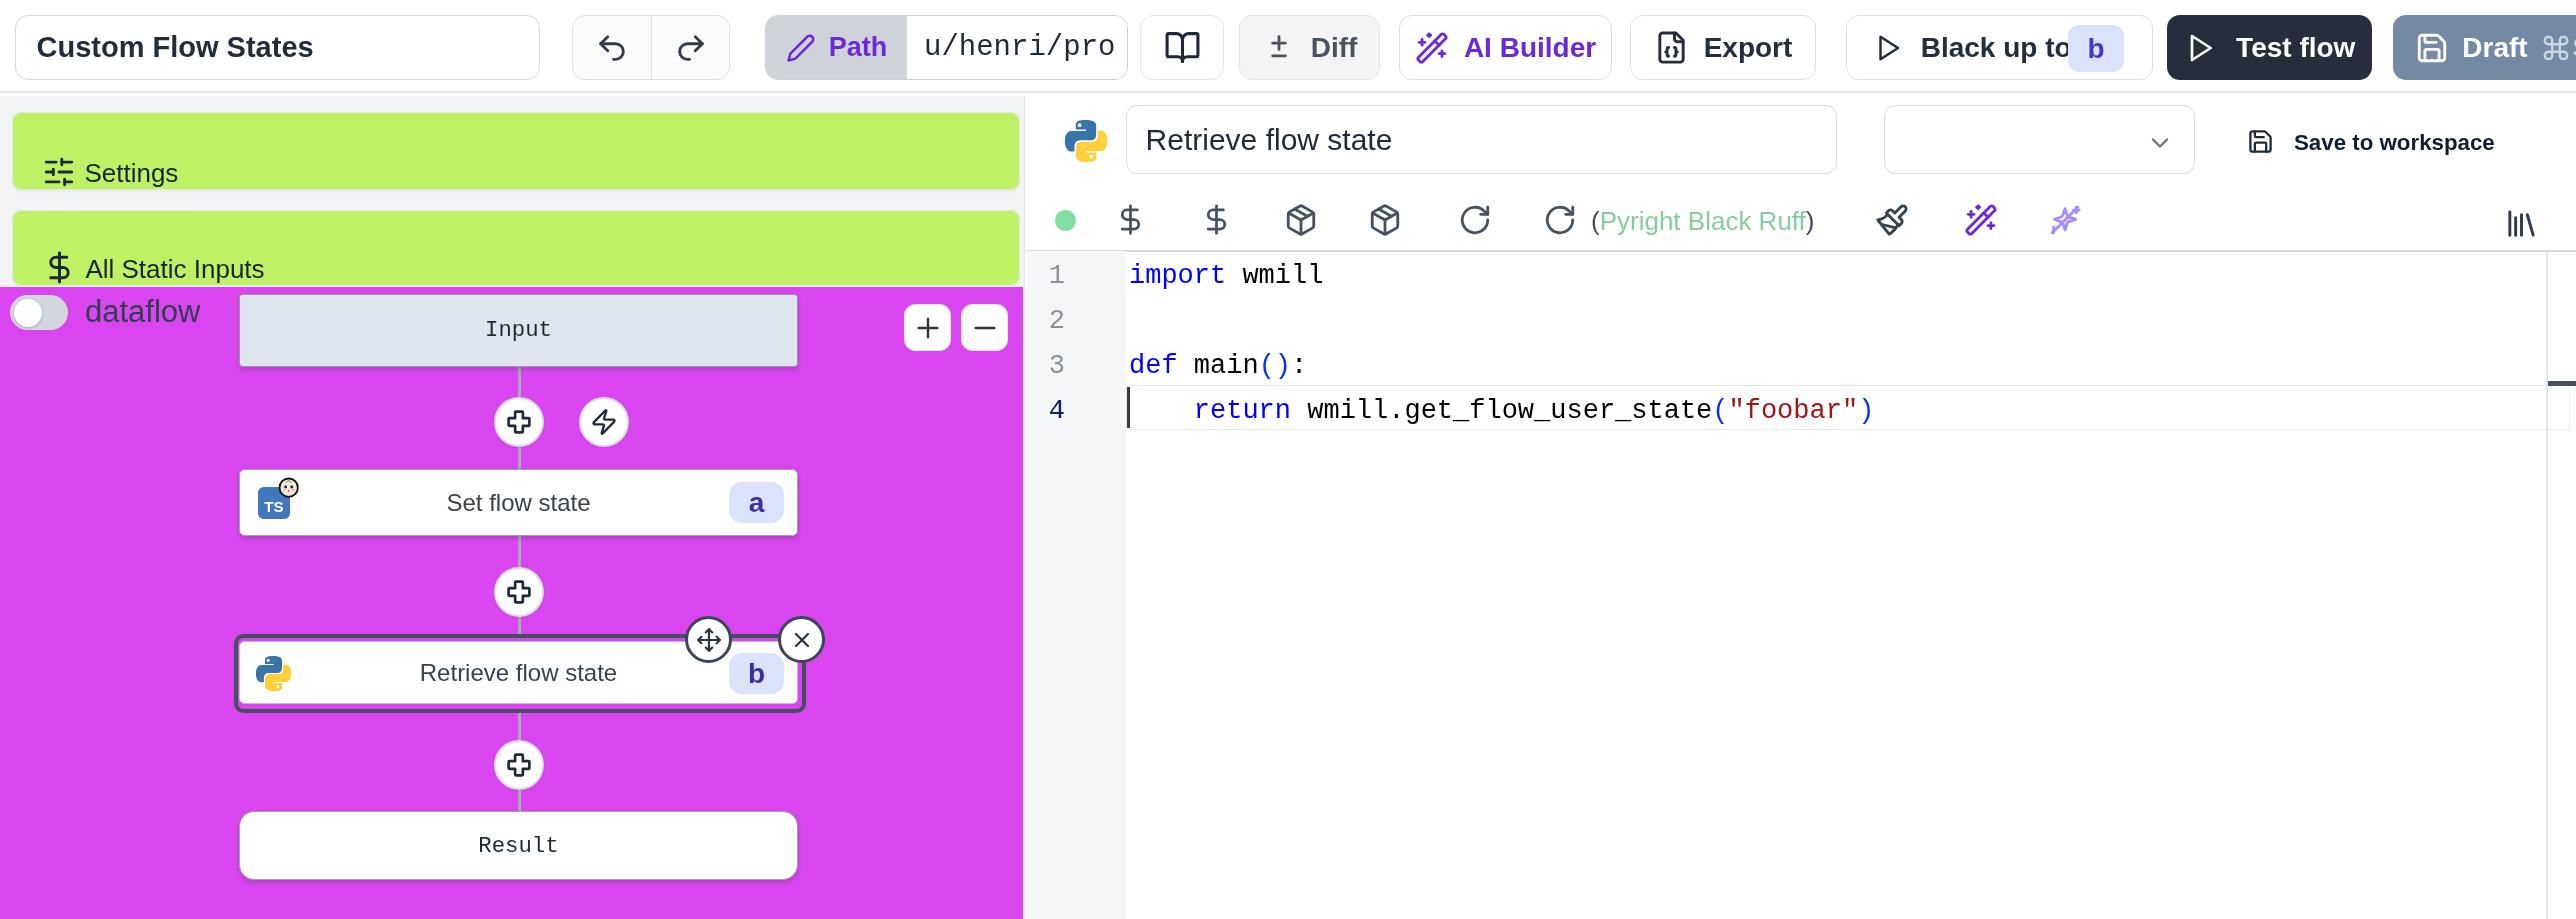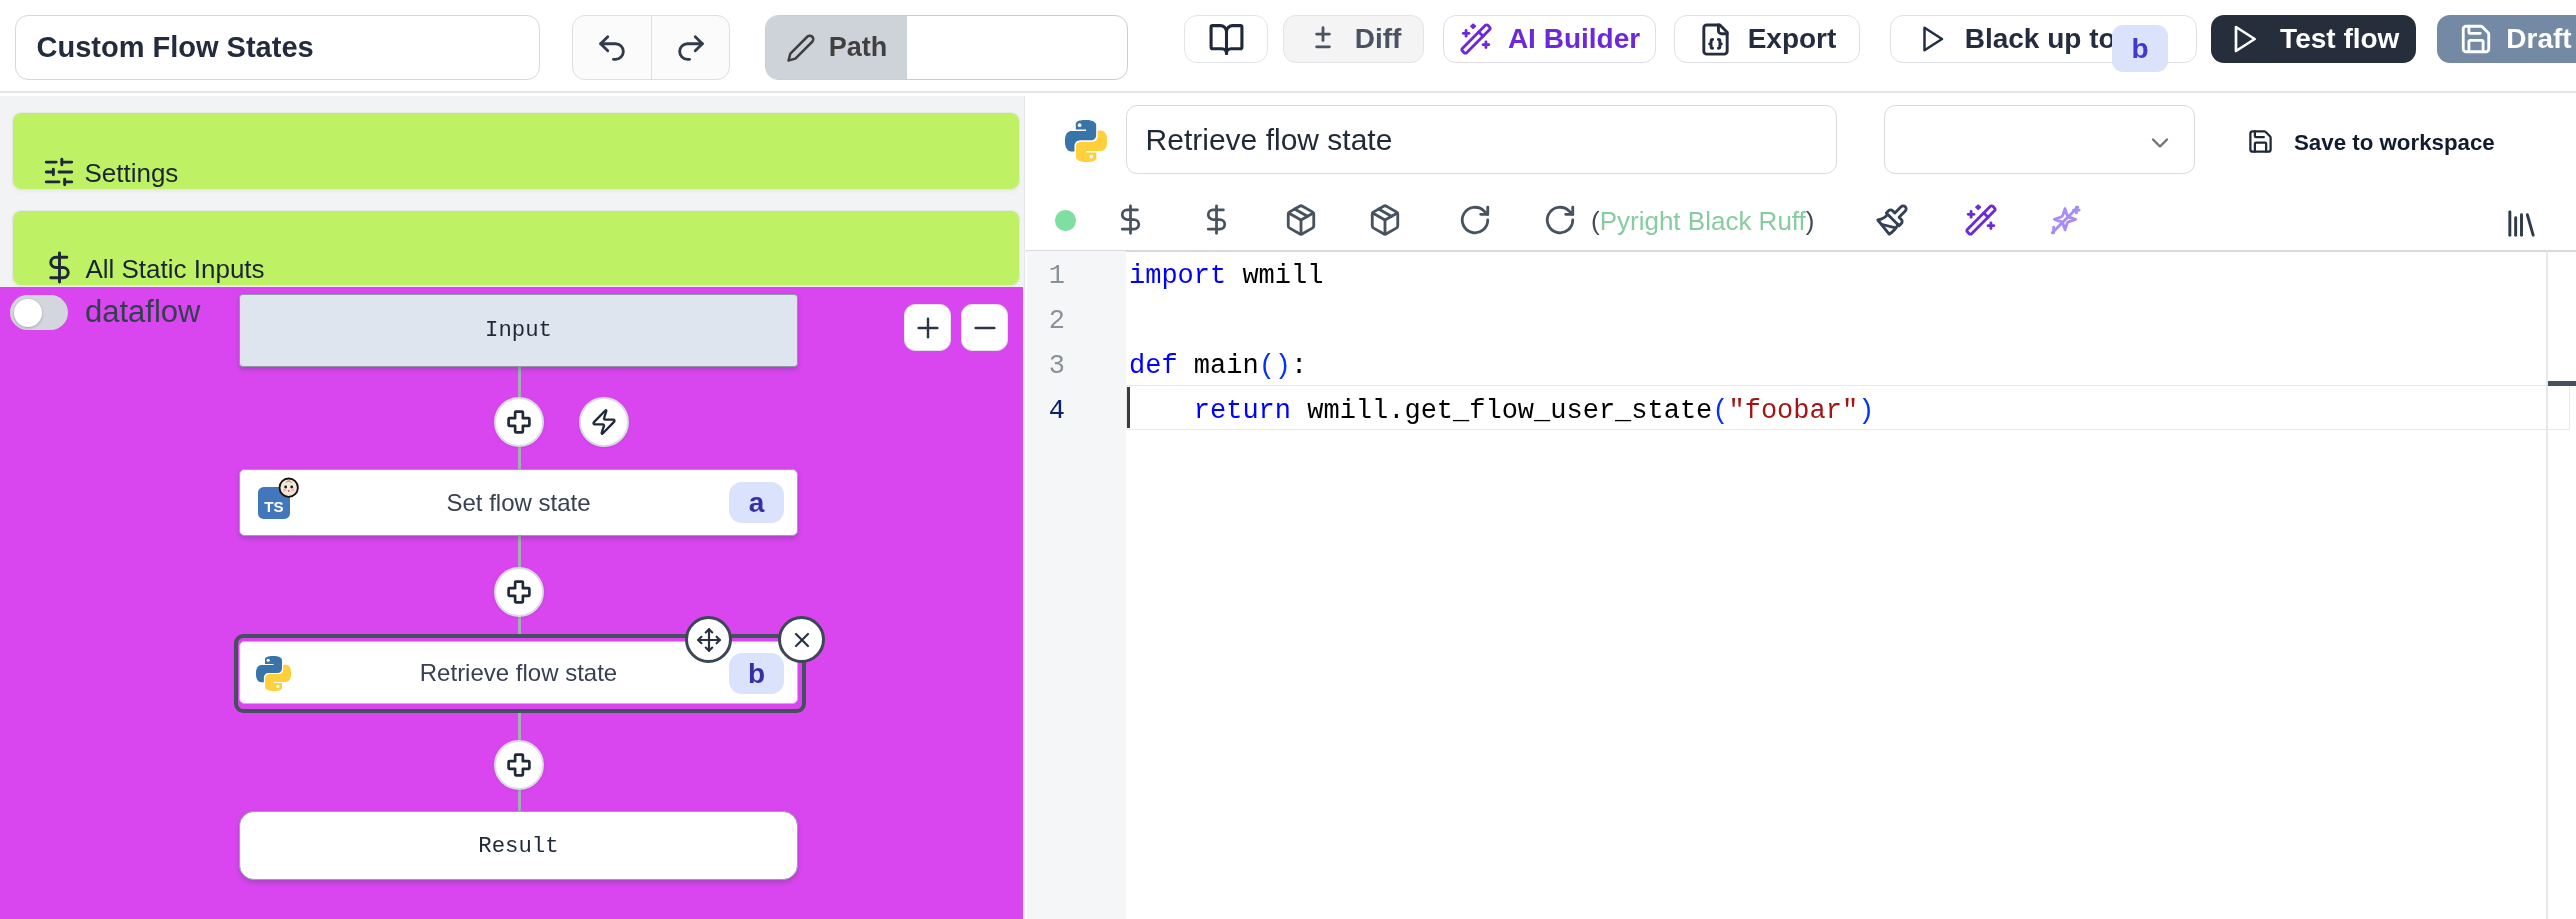--- a/index.html
+++ b/index.html
@@ -1,21 +1,21 @@
 <!DOCTYPE html>
 <html style="font-size:15px"><head>
 <meta charset="utf-8">
 <style>
   * { margin:0; padding:0; box-sizing:border-box; }
   html,body { width:2576px; height:919px; overflow:hidden; background:#fff; }
   body { font-family:"Liberation Sans", sans-serif; position:relative; }
   .abs { position:absolute; }
   .mono { font-family:"Liberation Mono", monospace; }
-  .btn { position:absolute; top:15px; height:48px; border:1.9px solid #dde0e5; border-radius:13px; background:#fff;
-         display:flex; align-items:center; justify-content:center; gap:15px; color:#242d3d; font-weight:bold; font-size:28px;margin-left:44px; }
+  .btn { position:absolute; top:15px; height:65px; border:1.9px solid #dde0e5; border-radius:13px; background:#fff;
+         display:flex; align-items:center; justify-content:center; gap:15px; color:#242d3d; font-weight:bold; font-size:28px; }
   svg.ic { display:block; }
   
   #topbar { position:absolute; left:0; top:0; width:2576px; height:93px; background:#fff; border-bottom:2.8px solid #e2e3e8; z-index:5; }
   
   #leftpanel { position:absolute; left:0; top:96px; width:1025px; height:824px; background:#f2f3f5; border-right:1.9px solid #e3e5e9; }
   .card { position:absolute; left:12px; width:1008px; background:#bef264; border:1.9px solid #e5e7ea; border-radius:9.3px;
           box-shadow:0 1.9px 3.7px rgba(0,0,0,.04); display:flex; align-items:flex-end; gap:8.4px; padding-left:29px;
           font-size:26px; font-weight:normal; color:#1b2434; }
   
   .node { position:absolute; left:239px; width:559px; background:#fff; border:1.9px solid #99a0ab; border-radius:5.6px;
@@ -45,26 +45,27 @@
     </div>
     <div style="flex:1;display:flex;align-items:center;justify-content:center;color:#313b4b;">
       <svg class="ic" width="34" height="34" viewBox="0 0 24 24" fill="none" stroke="currentColor" stroke-width="2" stroke-linecap="round" stroke-linejoin="round">
           <path d="m15 14 5-5-5-5"></path>
           <path d="M20 9H9.5a5.5 5.5 0 0 0 0 11H11"></path>
         </svg>
     </div>
   </div>
 
   <div class="abs" style="left:765px;top:15px;width:363px;height:65px;border-radius:13px;display:flex;overflow:hidden;border:1.9px solid #c9ced5;">
-    <div style="width:141px;background:#ced3da;display:flex;align-items:center;justify-content:center;gap:13px;color:#404040;font-weight:bold;font-size:27px;">
+    <div style="width:141px;background:#ced3da;display:flex;align-items:center;justify-content:center;gap:13px;color:#6d28d9;font-weight:bold;font-size:27px;">
       <svg class="ic" width="30" height="30" viewBox="0 0 24 24" fill="none" stroke="currentColor" stroke-width="2" stroke-linecap="round" stroke-linejoin="round">
           <path d="M17 3a2.828 2.828 0 1 1 4 4L7.5 20.5 2 22l1.5-5.5Z"></path>
         </svg>
       Path
     </div>
+    <div class="mono" style="flex:1;background:#fff;display:flex;align-items:center;padding-left:17px;font-size:29px;color:#1f2937;">u/henri/pro</div>
   </div>
 
   <div class="btn" style="left:1140px;width:84px;border-color:#e2e4e9;">
     <svg class="ic" width="37" height="37" viewBox="0 0 24 24" fill="none" stroke="#1e2838" stroke-width="2" stroke-linecap="round" stroke-linejoin="round">
         <path d="M12 7v14"></path>
         <path d="M3 18a1 1 0 0 1-1-1V4a1 1 0 0 1 1-1h5a4 4 0 0 1 4 4 4 4 0 0 1 4-4h5a1 1 0 0 1 1 1v13a1 1 0 0 1-1 1h-6a3 3 0 0 0-3 3 3 3 0 0 0-3-3z"></path>
       </svg>
   </div>
 
   <div class="btn" style="left:1239px;width:141px;background:#f4f4f5;border-color:#e3e4e7;color:#4b5260;">

